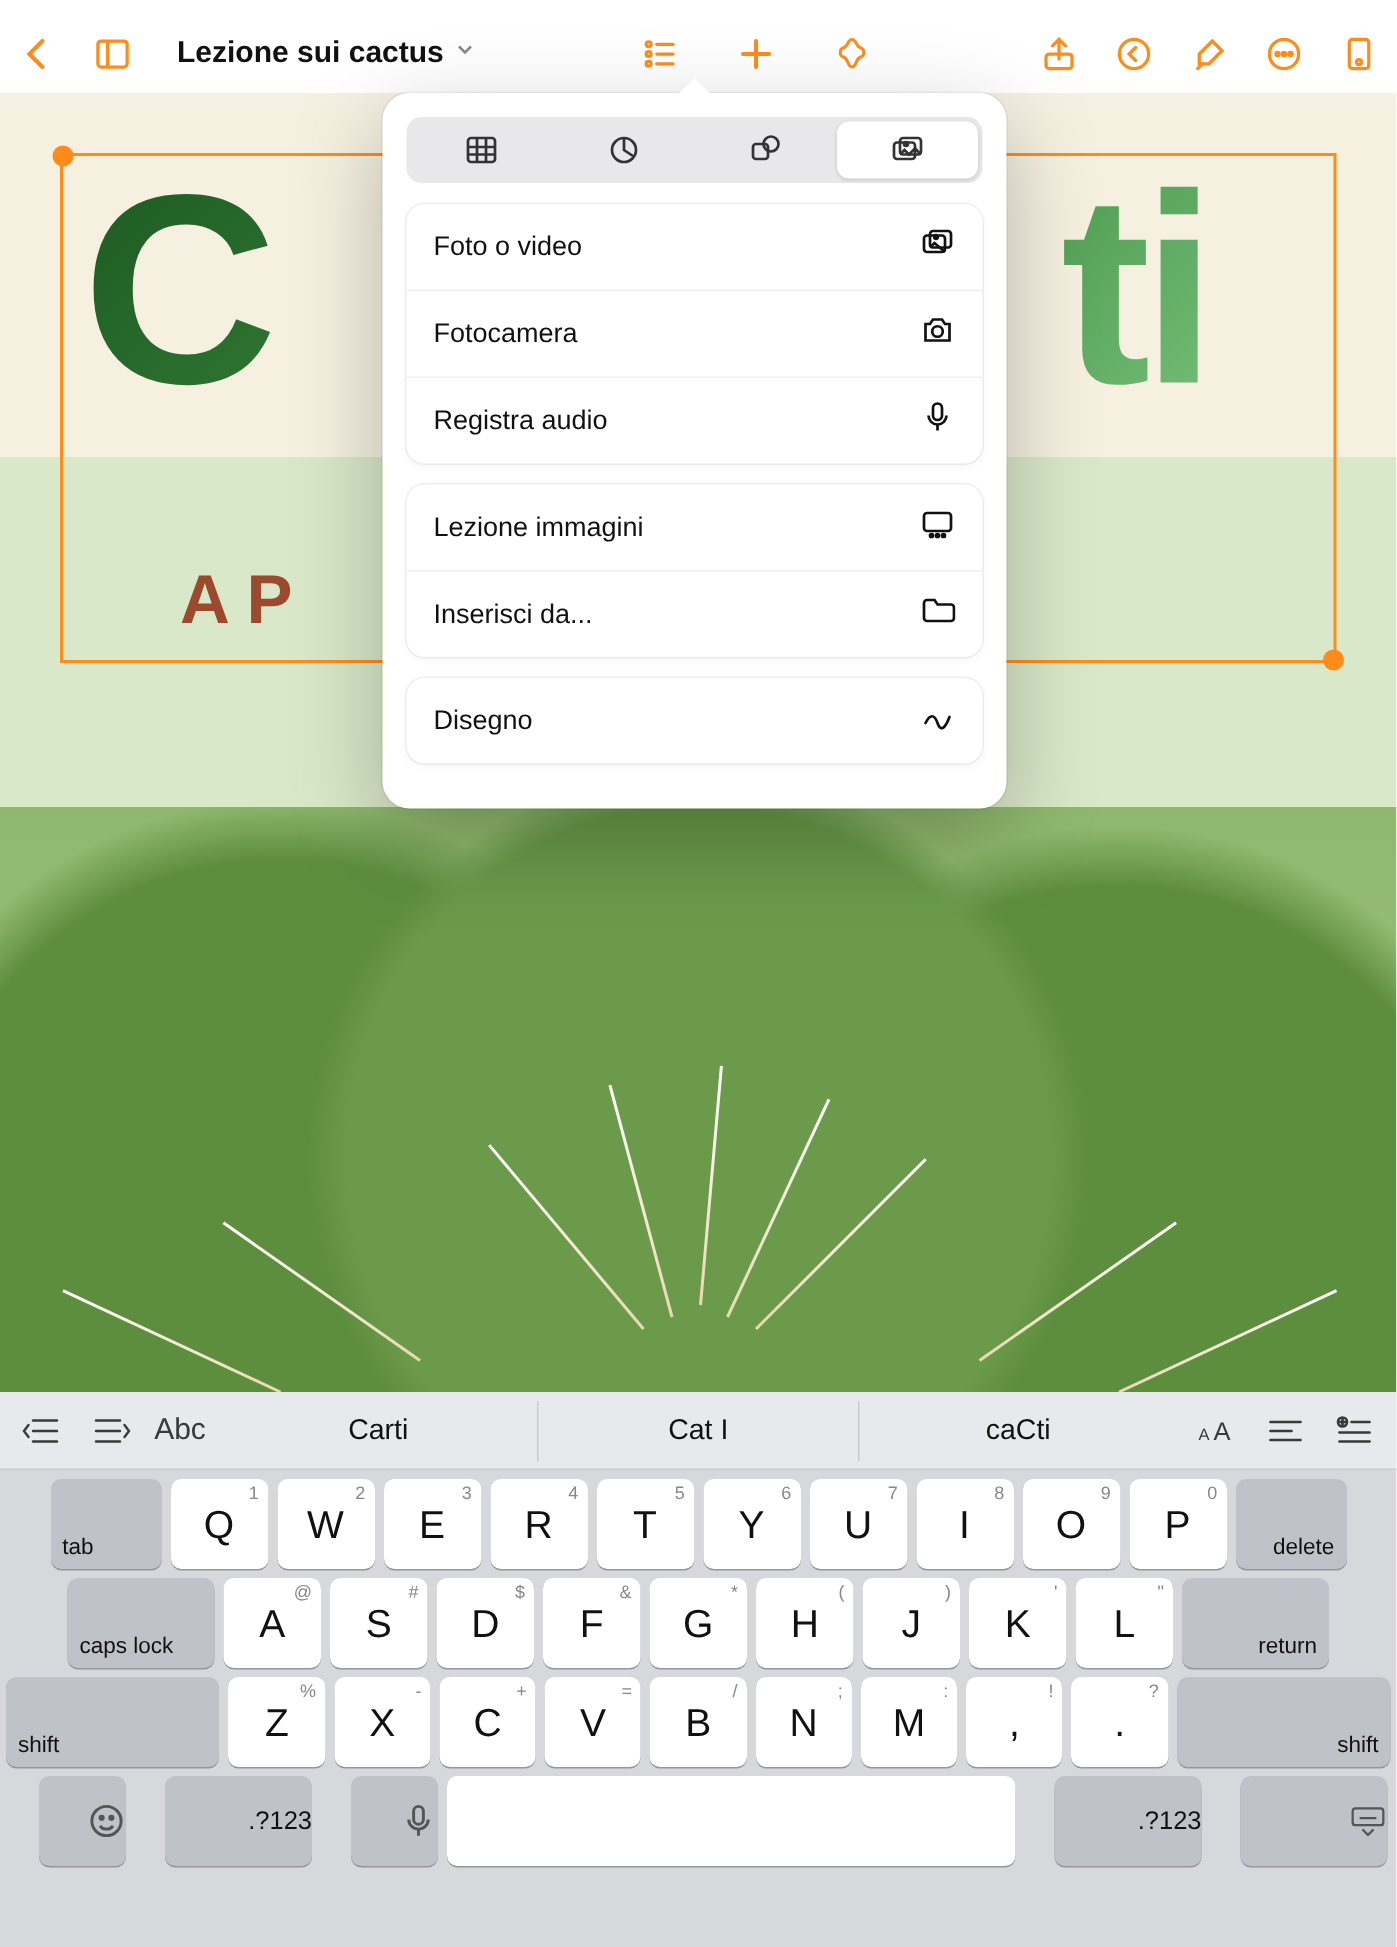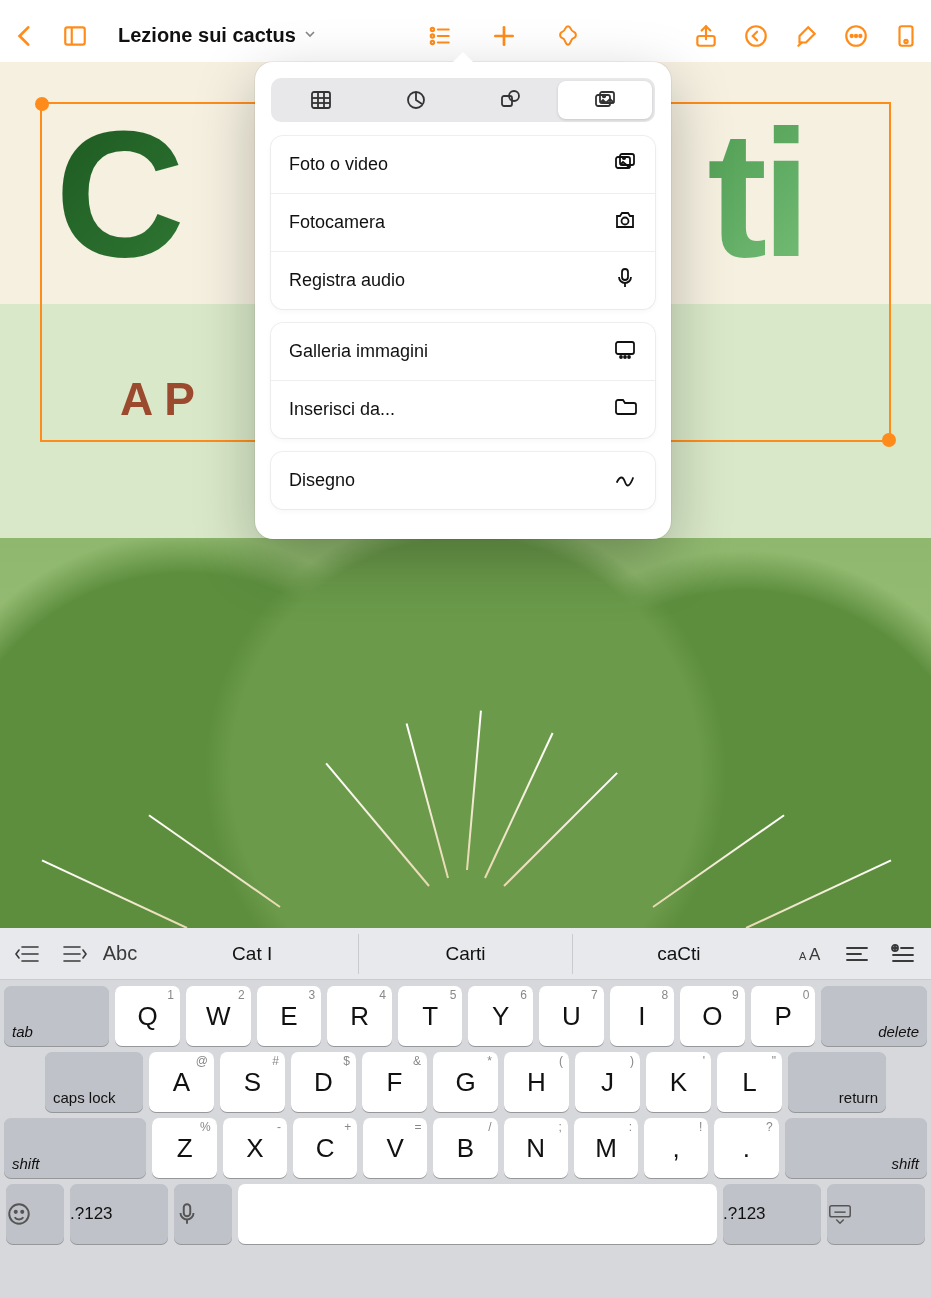--- a/index.html
+++ b/index.html
@@ -45,25 +45,25 @@
 .kb-tb-btn svg{width:28px;height:22px;}
 .sugs{flex:1;display:flex;align-items:stretch;}
 .sug{flex:1;display:flex;align-items:center;justify-content:center;font-size:19px;color:#111;border-left:1px solid #c9cbd0;height:40px;align-self:center;}
 .sug:first-child{border-left:none;}
 .kb-rows{padding:6px 4px;}
 .kb-row{display:flex;gap:6px;margin-bottom:6px;justify-content:center;}
 .key{background:#fff;border-radius:7px;box-shadow:0 1px 0 rgba(0,0,0,0.3);height:60px;display:flex;flex-direction:column;align-items:center;justify-content:center;position:relative;font-size:26px;color:#111;}
 .key.letter{width:65px;}
 .key .alt{position:absolute;top:2px;right:6px;font-size:12px;color:#888;}
 .key.fn{background:#bfc2c8;font-size:15px;align-items:flex-start;justify-content:flex-end;padding:0 8px 6px;}
-.key.fn.center{align-items:flex-start;justify-content:center;padding:0;}
-.row1 .key.fn{width:106px;font-style:italic;}
+.key.fn.center{align-items:flex-end;justify-content:center;padding:0;margin-left:20px;}
+.row1 .key.fn{width:74px;}
 .row1 .key.fn.right{align-items:flex-end;padding-left:42px;}
 .row2 .key.fn{width:98px;}
-.row3 .key.fn{width:144px;font-style:italic;}
+.row3 .key.fn{width:144px;}
 .row4 .key.space{flex:1;background:#fff;}
 .row4 .key.sm{width:58px;}
 .row4 .key.med{width:98px;}
 .row4{align-items:stretch;}
 .kb-row.row4 .key{height:60px;}
 .kb-icon svg{width:26px;height:26px;}
 </style>
 </head>
 <body>
 
@@ -232,21 +232,21 @@
         <span><svg viewBox="0 0 24 24" fill="none" stroke="currentColor" stroke-width="1.8">
               <rect x="9" y="3" width="6" height="11" rx="3"></rect>
               <path d="M6 11a6 6 0 0012 0"></path>
               <line x1="12" y1="17" x2="12" y2="21"></line>
             </svg></span>
       </div>
     </div>
 
     <div class="menu-group">
       <div class="menu-item">
-        <span>Galleria immagini</span>
+        <span>Lezione immagini</span>
         <span><svg viewBox="0 0 24 24" fill="none" stroke="currentColor" stroke-width="1.8">
               <rect x="3" y="5" width="18" height="12" rx="2"></rect>
               <circle cx="8" cy="20" r="1" fill="currentColor"></circle>
               <circle cx="12" cy="20" r="1" fill="currentColor"></circle>
               <circle cx="16" cy="20" r="1" fill="currentColor"></circle>
             </svg></span>
       </div>
       <div class="menu-item">
         <span>Inserisci da...</span>
         <span><svg viewBox="0 0 24 24" fill="none" stroke="currentColor" stroke-width="1.8">
@@ -280,22 +280,22 @@
             <line x1="4" y1="4" x2="20" y2="4"></line>
             <line x1="4" y1="11" x2="20" y2="11"></line>
             <line x1="4" y1="18" x2="20" y2="18"></line>
             <polyline points="23 7 26 11 23 15"></polyline>
           </svg>
         </div>
       <div class="kb-tb-btn" style="font-size:20px">
           <span>Abc</span>
         </div>
       <div class="sugs">
+        <div class="sug">Carti</div>
         <div class="sug">Cat I</div>
-        <div class="sug">Carti</div>
         <div class="sug">caCti</div>
       </div>
       <div class="kb-tb-btn">
           <svg viewBox="0 0 28 22" fill="currentColor">
             <text x="2" y="17" font-size="11">A</text>
             <text x="12" y="17" font-size="17">A</text>
           </svg>
         </div>
       <div class="kb-tb-btn">
           <svg viewBox="0 0 28 22" fill="none" stroke="currentColor" stroke-width="1.8" stroke-linecap="round">

